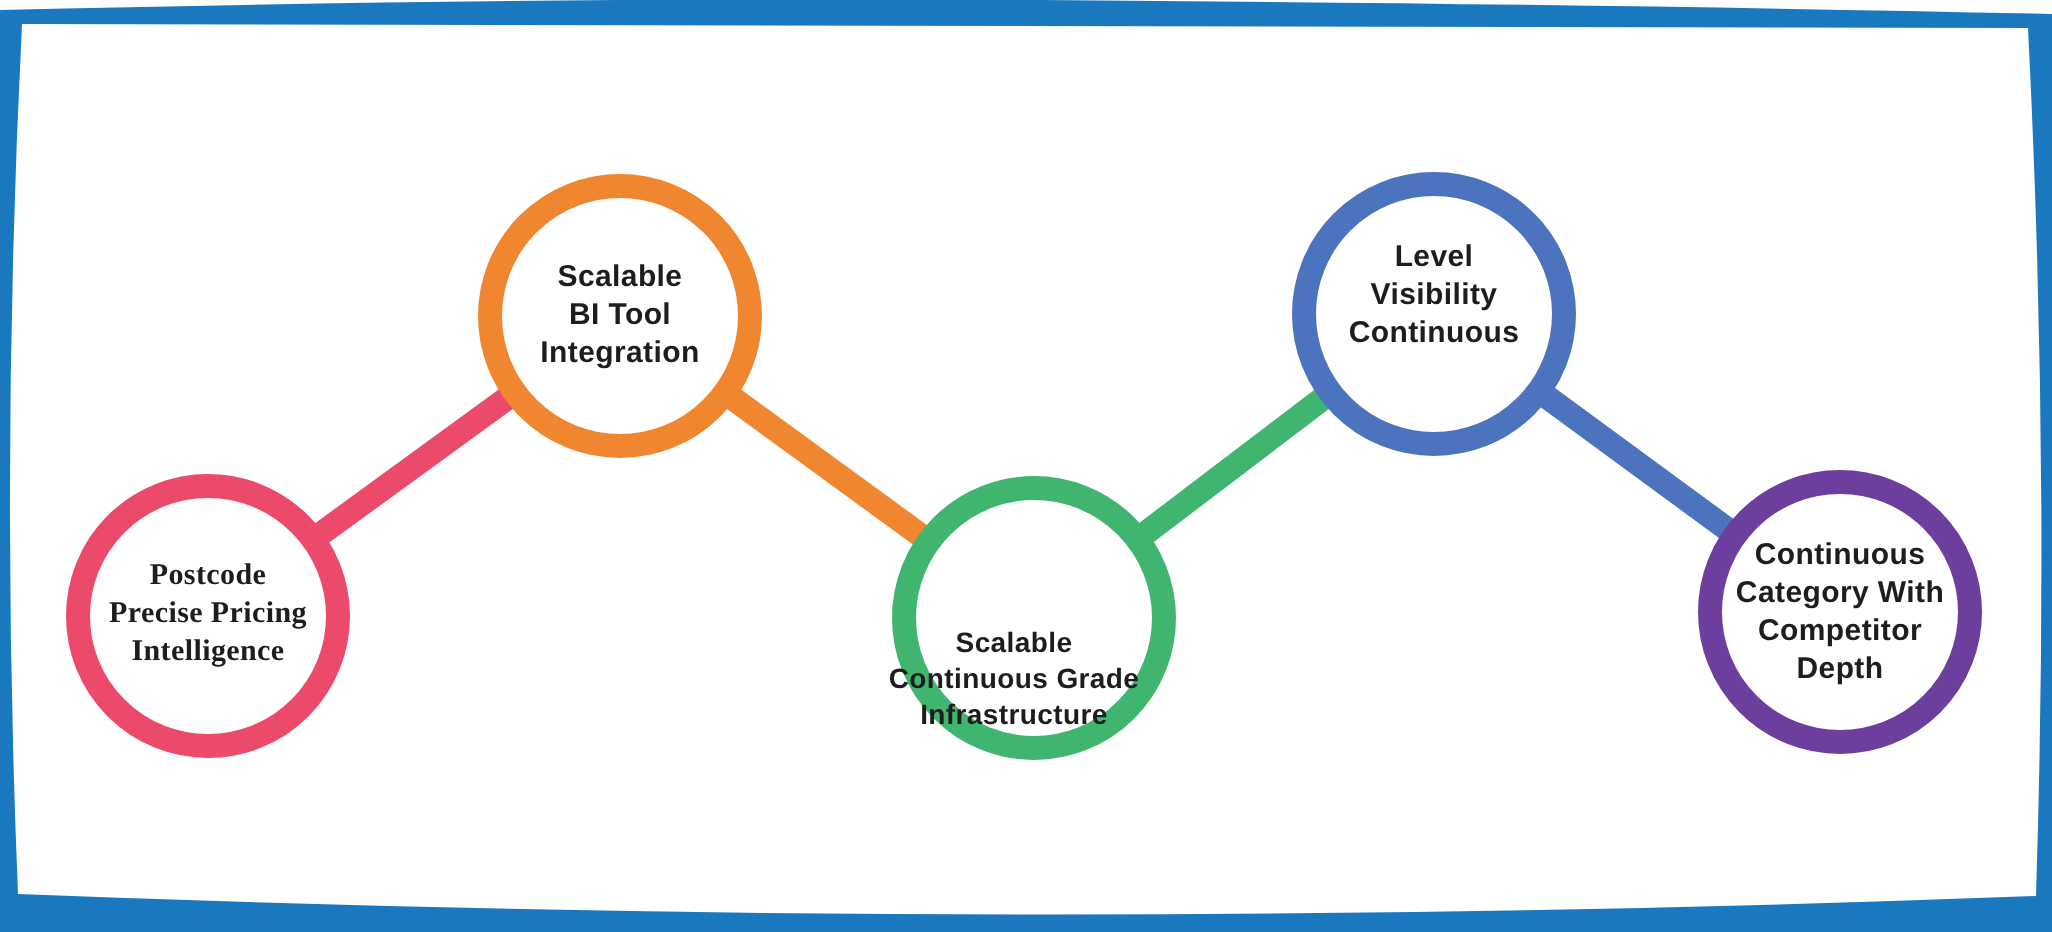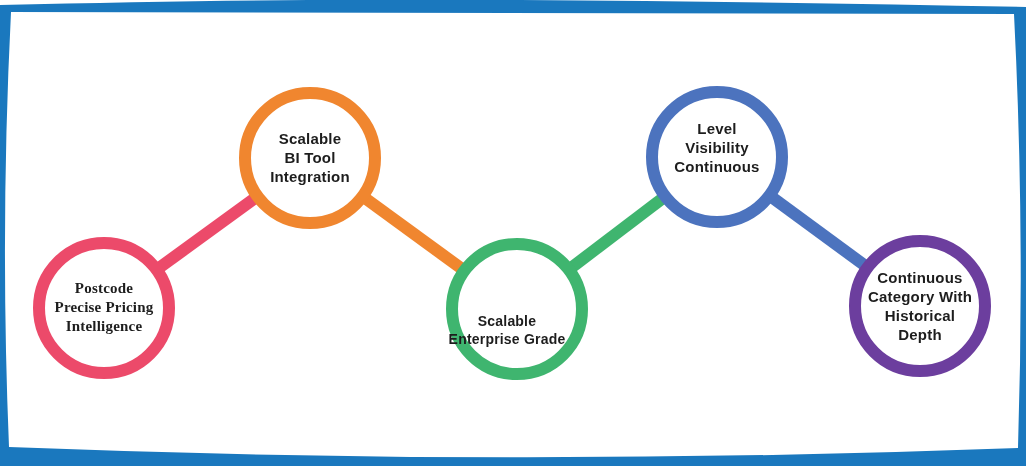--- a/index.html
+++ b/index.html
@@ -65,29 +65,30 @@
   </div>
 
   <div class="node-label" style="left:244px; top:129px;">
     <span>Scalable</span>
     <span>BI Tool</span>
     <span>Integration</span>
   </div>
 
   <div class="node-label small" style="left:441px; top:283px;margin-top:29px;">
     <span>Scalable</span>
-    <span>Enterprise Grade</span>
+    <span>Continuous Grade</span>
+    <span>Infrastructure</span>
   </div>
 
   <div class="node-label" style="left:651px; top:119px;">
     <span>Level</span>
     <span>Visibility</span>
     <span>Continuous</span>
   </div>
 
   <div class="node-label" style="left:854px; top:268px;">
     <span>Continuous</span>
     <span>Category With</span>
-    <span>Historical</span>
+    <span>Competitor</span>
     <span>Depth</span>
   </div>
 
 </div>
 
 </body></html>

